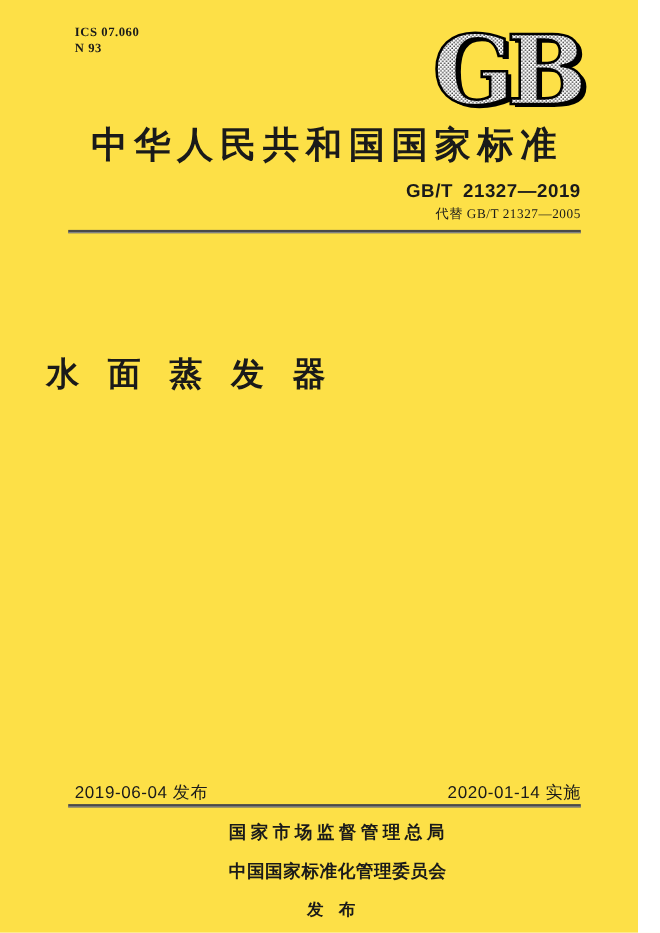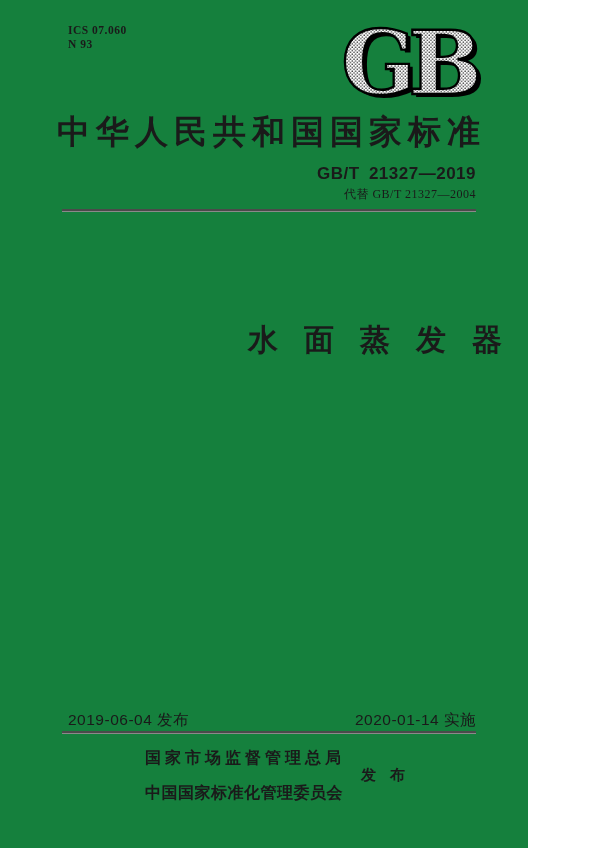--- a/index.html
+++ b/index.html
@@ -1,23 +1,23 @@
 <!DOCTYPE html>
 <html><head>
 <meta charset="utf-8">
 <style>
   * { margin: 0; padding: 0; box-sizing: border-box; }
   html, body { background: #ffffff; }
   body { font-family: "Liberation Serif", serif; color: #1a1a1a; }
 
   .page {
     position: relative;
-    width: 528px;
+    width: 580px;
     height: 848px;
-    background: #15803d;
+    background: #fde047;
     overflow: hidden;
   }
 
   
   .ics-block {
     position: absolute;
     top: 24px;
     left: 68px;
     font-family: "Liberation Serif", serif;
     font-weight: bold;
@@ -81,26 +81,26 @@
   }
   .top-rule { top: 209px; }
   .footer-rule { top: 731px; }
 
   
   .subject-cn {
     position: absolute;
     top: 320px;
     left: 0;
     right: 0;
-    text-align: right;
+    text-align: left;
     font-family: "Liberation Sans", sans-serif;
     font-weight: bold;
     font-size: 30px;
     letter-spacing: 26px;
-    padding-left: 24px; 
+    padding-left: 42px; 
     white-space: nowrap;
   }
   .subject-en {
     position: absolute;
     top: 375px;
     left: 0;
     right: 0;
     text-align: center;
     font-family: "Liberation Serif", serif;
     font-weight: bold;
@@ -128,20 +128,21 @@
   .issuer-row {
     position: absolute;
     top: 748px;
     left: 0;
     right: 0;
     display: flex;
     justify-content: center;
     align-items: center;
     gap: 16px;
     padding-left: 36px; 
+    flex-direction: column;
   }
   .issuer-names {
     width: 200px;
     font-family: "Liberation Serif", serif;
     font-weight: bold;
     font-size: 16px;
     line-height: 19px;
     white-space: nowrap;
   }
   .issuer-line-1 { letter-spacing: 4px; }
@@ -175,21 +176,21 @@
       </defs>
       <text x="83" y="74" text-anchor="middle" font-family="'DejaVu Serif', serif" font-size="92" font-weight="bold" letter-spacing="-8" fill="#000000" transform="translate(4,3)">GB</text>
       <text x="83" y="74" text-anchor="middle" font-family="'DejaVu Serif', serif" font-size="92" font-weight="bold" letter-spacing="-8" fill="url(#halftone)" stroke="#000000" stroke-width="2.5">GB</text>
     </svg>
   </div>
 
   <h1 class="national-title">中华人民共和国国家标准</h1>
 
   <div class="std-number">GB/T 21327—2019</div>
 
-  <div class="replaces">代替 GB/T 21327—2004</div>
+  <div class="replaces">代替 GB/T 21327—2005</div>
 
   <div class="rule top-rule"></div>
 
   <div class="subject-cn">水面蒸发器</div>
 
 
   <div class="dates-row">
     <span class="date-left">2019-06-04 发布</span>
     <span class="date-right">2020-01-14 实施</span>
   </div>

